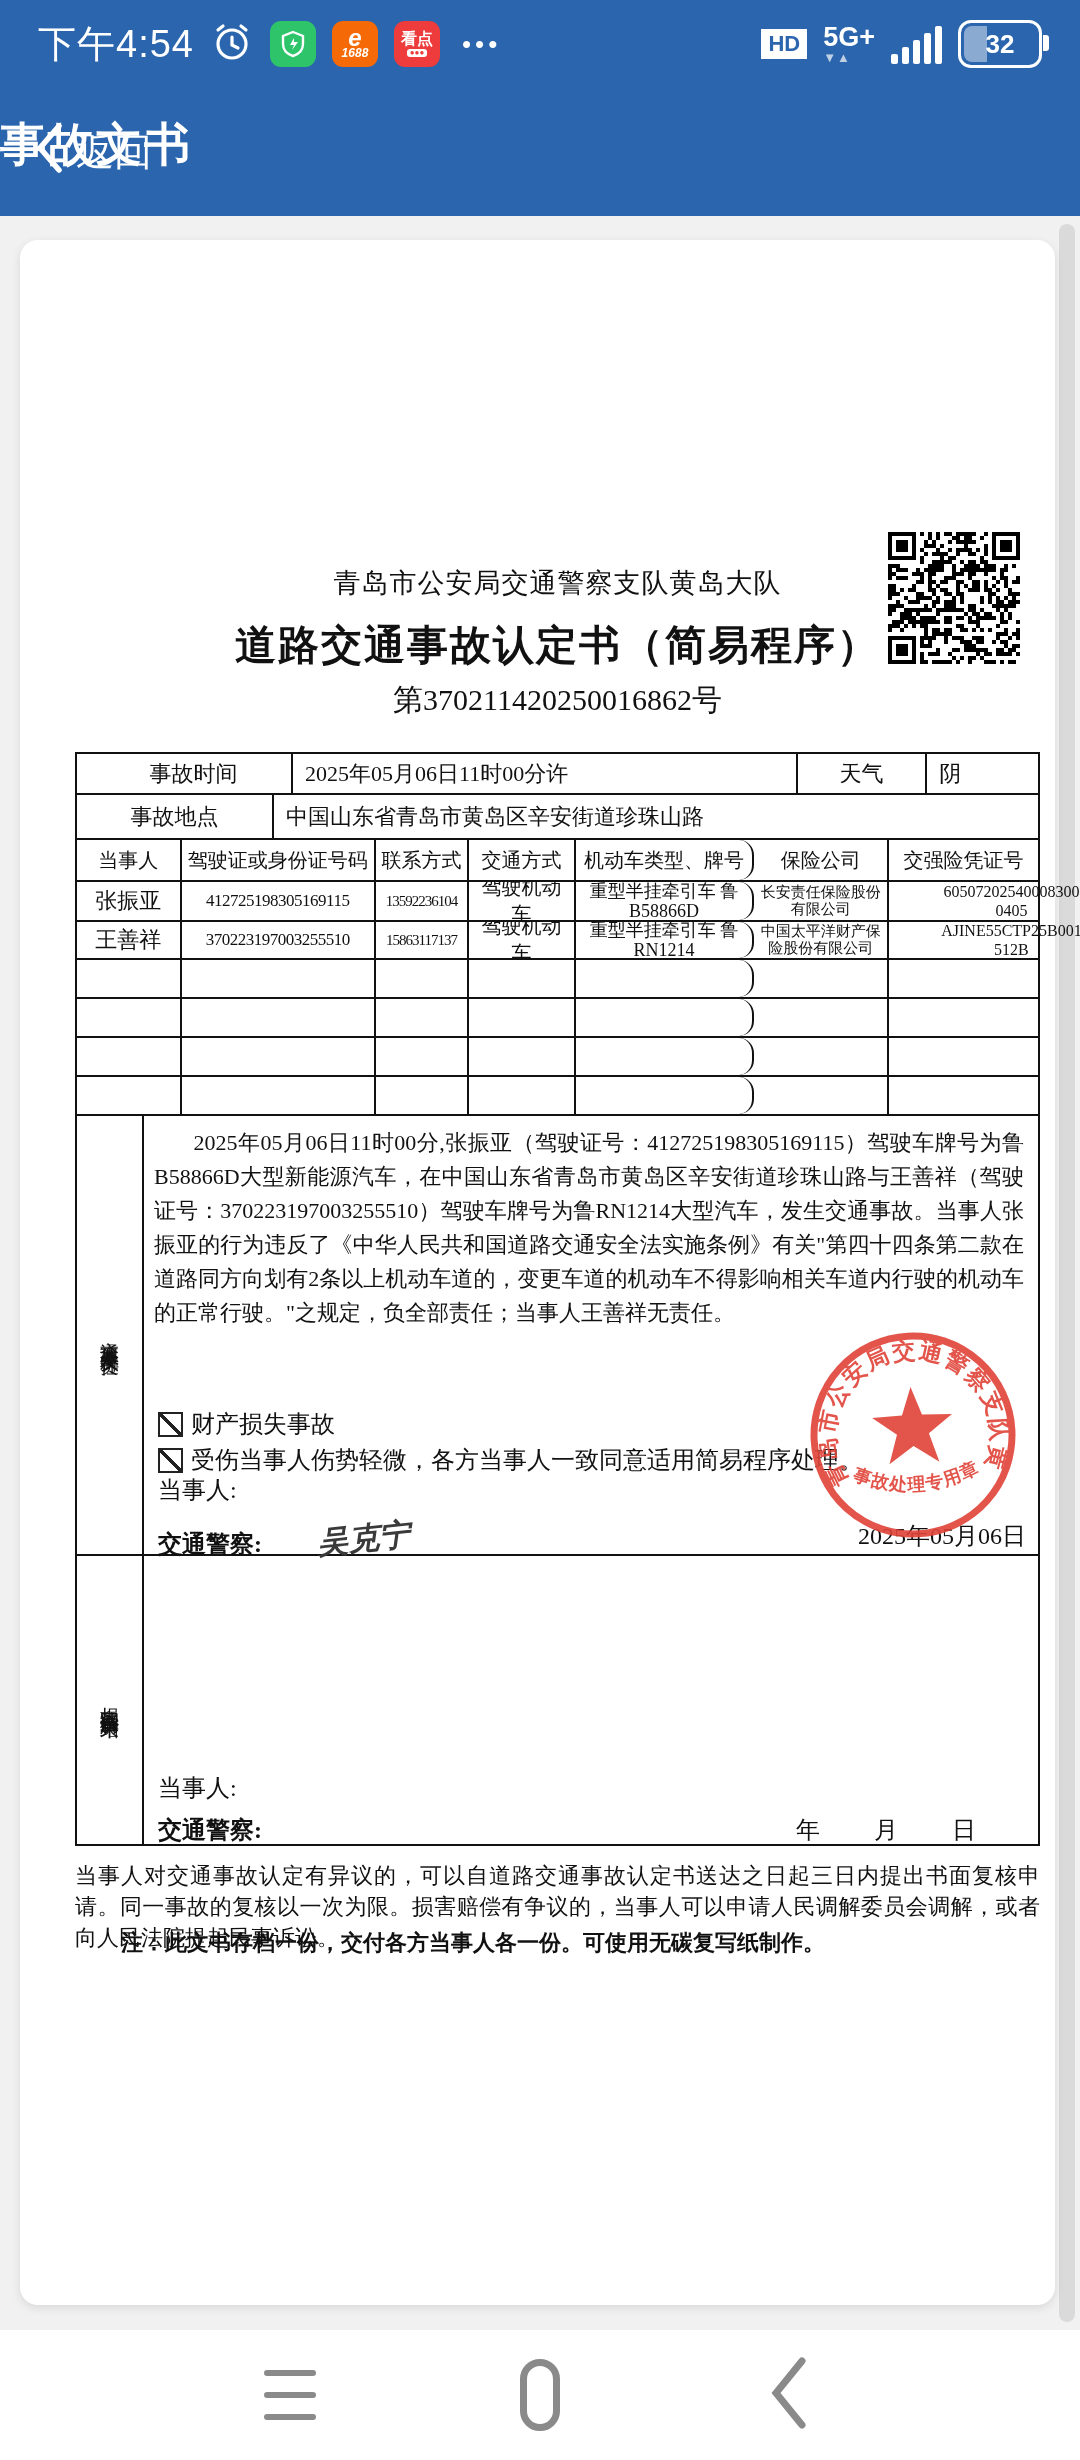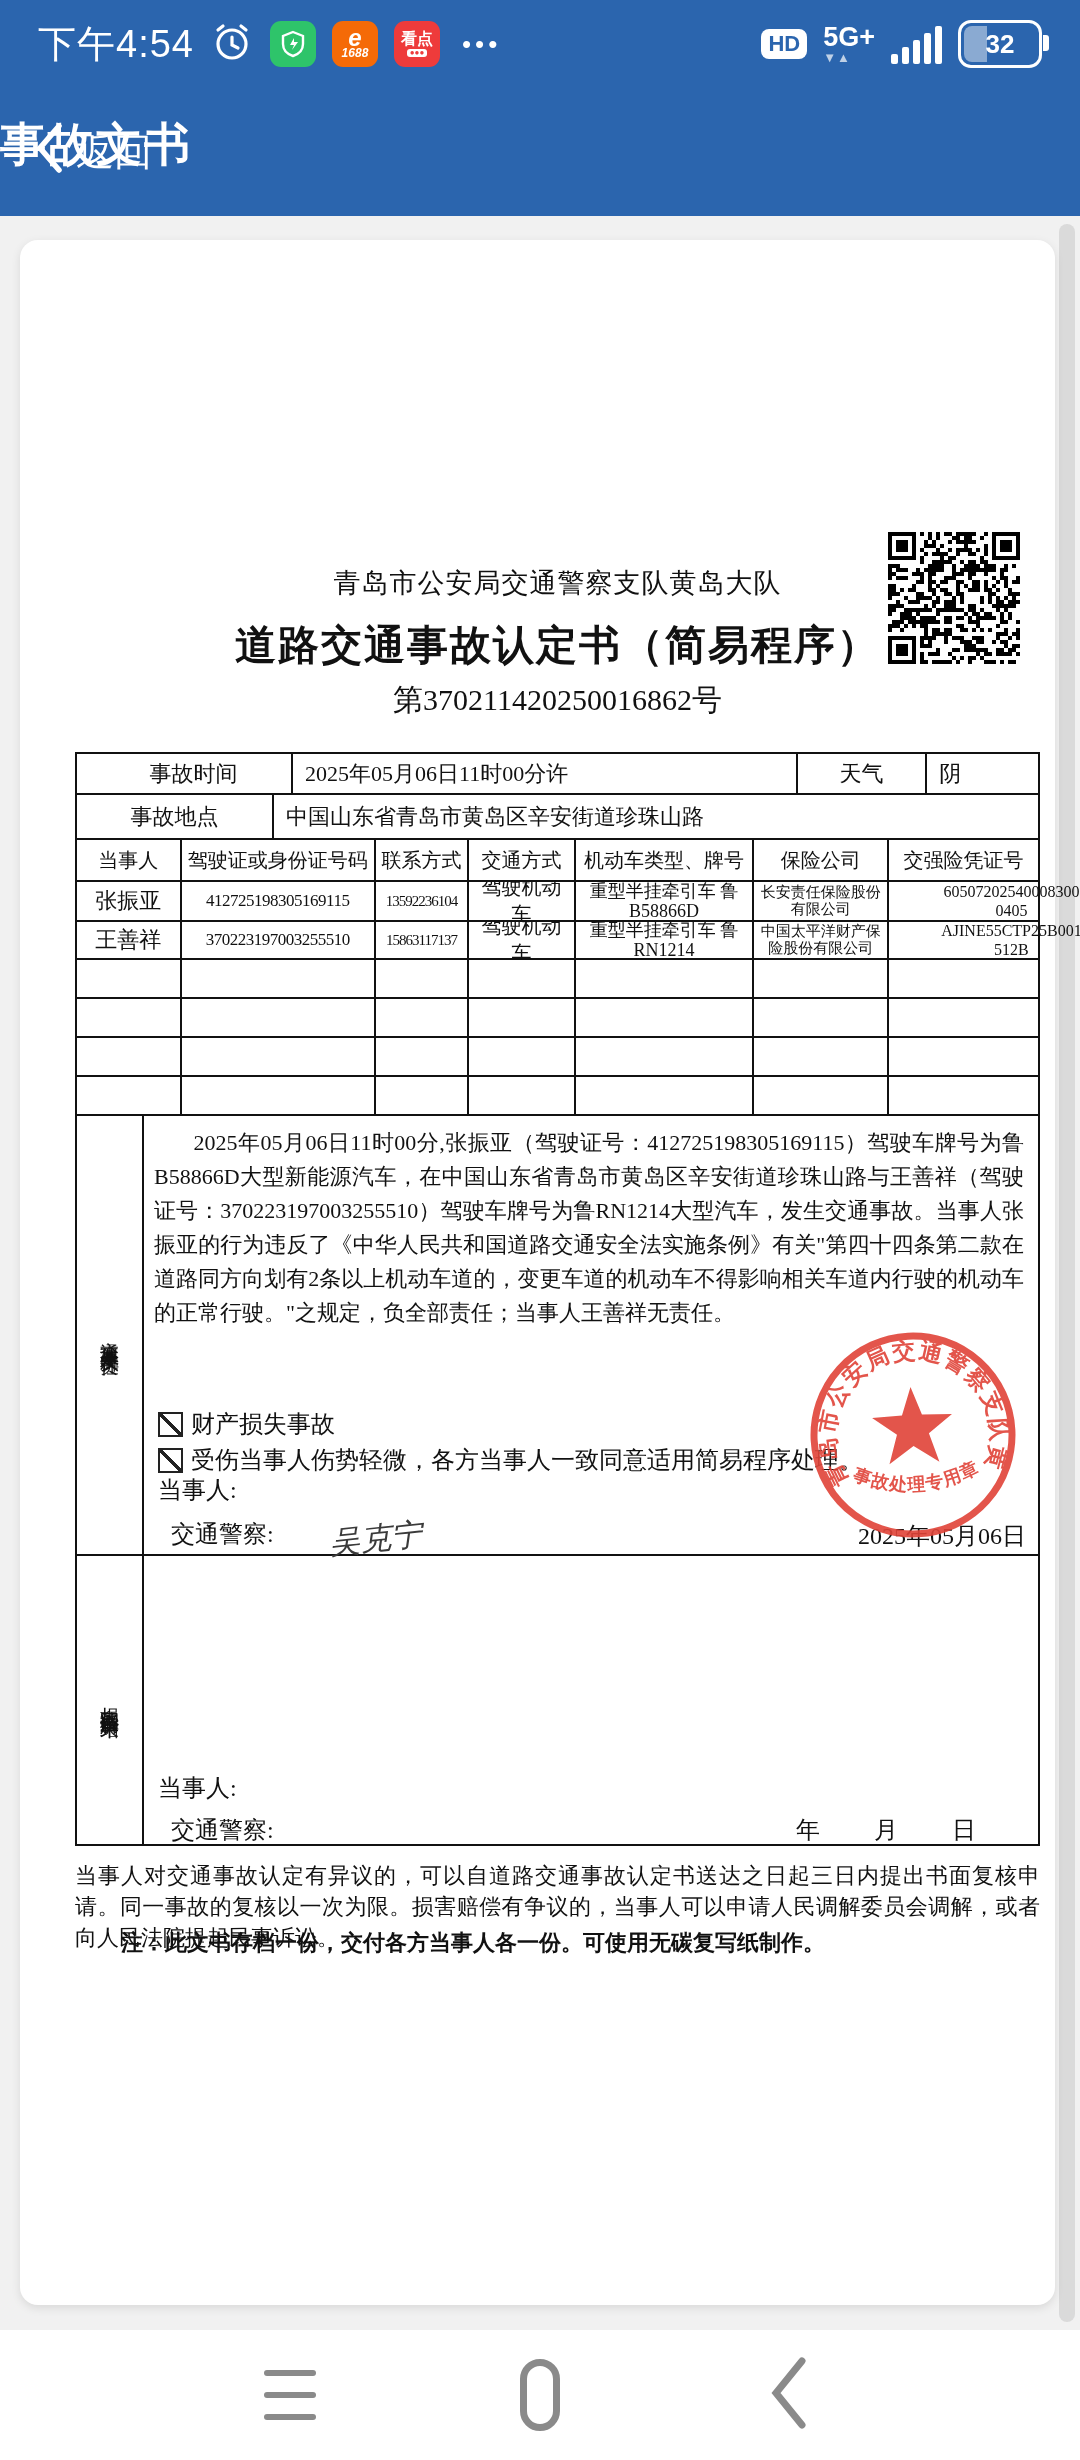--- a/index.html
+++ b/index.html
@@ -12,21 +12,21 @@
   .sb-time{font-size:38px;font-weight:500;letter-spacing:1px;}
   .sb-appicon{width:46px;height:46px;border-radius:11px;display:flex;align-items:center;justify-content:center;
               font-size:15px;font-weight:700;color:#fff;flex-direction:column;line-height:1;}
   .icon-shield{background:#2ec46a;}
   .icon-1688{background:#f56a07;font-style:italic;}
   .icon-1688 .squig{font-size:24px;font-weight:800;line-height:18px;}
   .icon-1688 .num{font-size:12px;}
   .icon-kandian{background:#ee3b3b;font-size:16px;}
   .icon-kandian .strip{background:#fff;color:#ee3b3b;font-size:8px;border-radius:3px;margin-top:2px;padding:0 3px;}
   .sb-dots{font-size:26px;letter-spacing:4px;margin-left:6px;}
-  .hd-badge{background:#fff;color:#2b65ae;font-weight:800;font-size:22px;border-radius:8px;padding:2px 7px;}
+  .hd-badge{background:#fff;color:#2b65ae;font-weight:800;font-size:22px;border-radius:0;padding:2px 7px;}
   .net-block{display:flex;flex-direction:column;align-items:flex-start;line-height:1;}
   .net-5g{font-size:27px;font-weight:700;}
   .net-arrows{font-size:13px;opacity:.7;letter-spacing:1px;}
   .sig-bars{display:flex;align-items:flex-end;gap:4px;height:40px;}
   .sig-bars i{display:block;width:7px;background:#fff;border-radius:2px;}
   .battery{position:relative;width:78px;height:42px;border:3px solid #fff;border-radius:13px;
            display:flex;align-items:center;justify-content:center;}
   .battery .fill{position:absolute;left:3px;top:3px;bottom:3px;width:30%;background:rgba(255,255,255,.45);border-radius:8px 0 0 8px;}
   .battery .pct{position:relative;font-size:26px;font-weight:700;}
   .battery .cap{position:absolute;right:-10px;top:12px;width:6px;height:16px;background:#fff;border-radius:0 3px 3px 0;}
@@ -48,37 +48,37 @@
   .trow:last-child{border-bottom:none;}
   .tcell{border-right:2px solid #111;box-sizing:border-box;display:flex;align-items:center;justify-content:center;
          text-align:center;overflow:hidden;padding:0 4px;}
   .tcell:last-child{border-right:none;}
   .tcell.left{justify-content:flex-start;text-align:left;padding-left:12px;}
   .rowA{height:41px;font-size:22px;} .rowB{height:45px;font-size:22px;}
   .rowH{height:42px;font-size:20px;} .rowP1{height:40px;} .rowP2{height:38px;} .rowE{height:39px;}
   .a1{flex:0 0 20.5%;margin-left:19px;} .a2{flex:0 0 52.5%;} .a3{flex:0 0 13.5%;} .a4{flex:0 0 13.5%;}
   .b1{flex:0 0 20.5%;} .b2{flex:0 0 79.5%;}
   .c1{flex:0 0 10.9%;} .c2{flex:0 0 20.2%;} .c3{flex:0 0 9.7%;} .c4{flex:0 0 11.1%;}
-  .c5{flex:0 0 18.6%;} .c6{flex:0 0 14.0%;} .c7{flex:0 0 15.5%;}
+  .c5{flex:0 0 18.6%;border-radius:15px;} .c6{flex:0 0 14.0%;} .c7{flex:0 0 15.5%;}
   .f-name{font-size:22px;} .f-id{font-size:17px;letter-spacing:-.5px;} .f-phone{font-size:15px;letter-spacing:-1px;}
   .f-mode{font-size:20px;} .f-veh{font-size:18px;line-height:20px;} .f-ins{font-size:15px;line-height:17px;}
   .f-pol{font-size:16px;line-height:19px;word-break:break-all;margin-left:48px;}
   .sec{display:flex;border-bottom:2px solid #111;}
   .sec:last-child{border-bottom:none;}
   .sec-label{flex:0 0 65px;border-right:2px solid #111;display:flex;align-items:center;justify-content:center;}
   .vtext{writing-mode:vertical-rl;text-orientation:upright;font-size:19px;letter-spacing:2px;}
   .sec1{height:438px;} .sec2{height:288px;}
   .sec-content{position:relative;flex:1;}
   .narrative{position:absolute;top:10px;left:10px;right:14px;font-size:22px;line-height:34px;
              text-indent:1.8em;text-align:justify;}
   .cb-line{position:absolute;left:14px;display:flex;align-items:center;font-size:24px;}
   .cbx{display:inline-block;width:21px;height:21px;border:2.5px solid #222;margin-right:8px;
        background:linear-gradient(45deg,transparent 45%,#222 45%,#222 55%,transparent 55%);}
   .party-line{position:absolute;left:14px;font-size:24px;}
-  .police-line{position:absolute;left:27px;font-size:24px;display:flex;align-items:flex-start;}
+  .police-line{position:absolute;left:14px;font-size:24px;display:flex;align-items:flex-end;font-weight:bold;}
   .signature{margin-left:55px;font-size:31px;font-style:italic;color:#3a3a3a;transform:rotate(-6deg);
              font-family:"DejaVu Serif",serif;}
   .sec-date{position:absolute;right:12px;font-size:24px;}
   .ymd{position:absolute;right:60px;font-size:24px;letter-spacing:2px;}
   
   .stamp{position:absolute;left:663px;top:213px;width:212px;height:212px;opacity:.9;transform:rotate(-3deg);}
   
   .doc-footer{position:absolute;top:1620px;left:55px;width:965px;font-size:22px;line-height:31px;text-align:justify;}
   .doc-note{position:absolute;top:1688px;left:55px;width:965px;font-size:22px;font-weight:700;padding-left:46px;box-sizing:border-box;}
   

